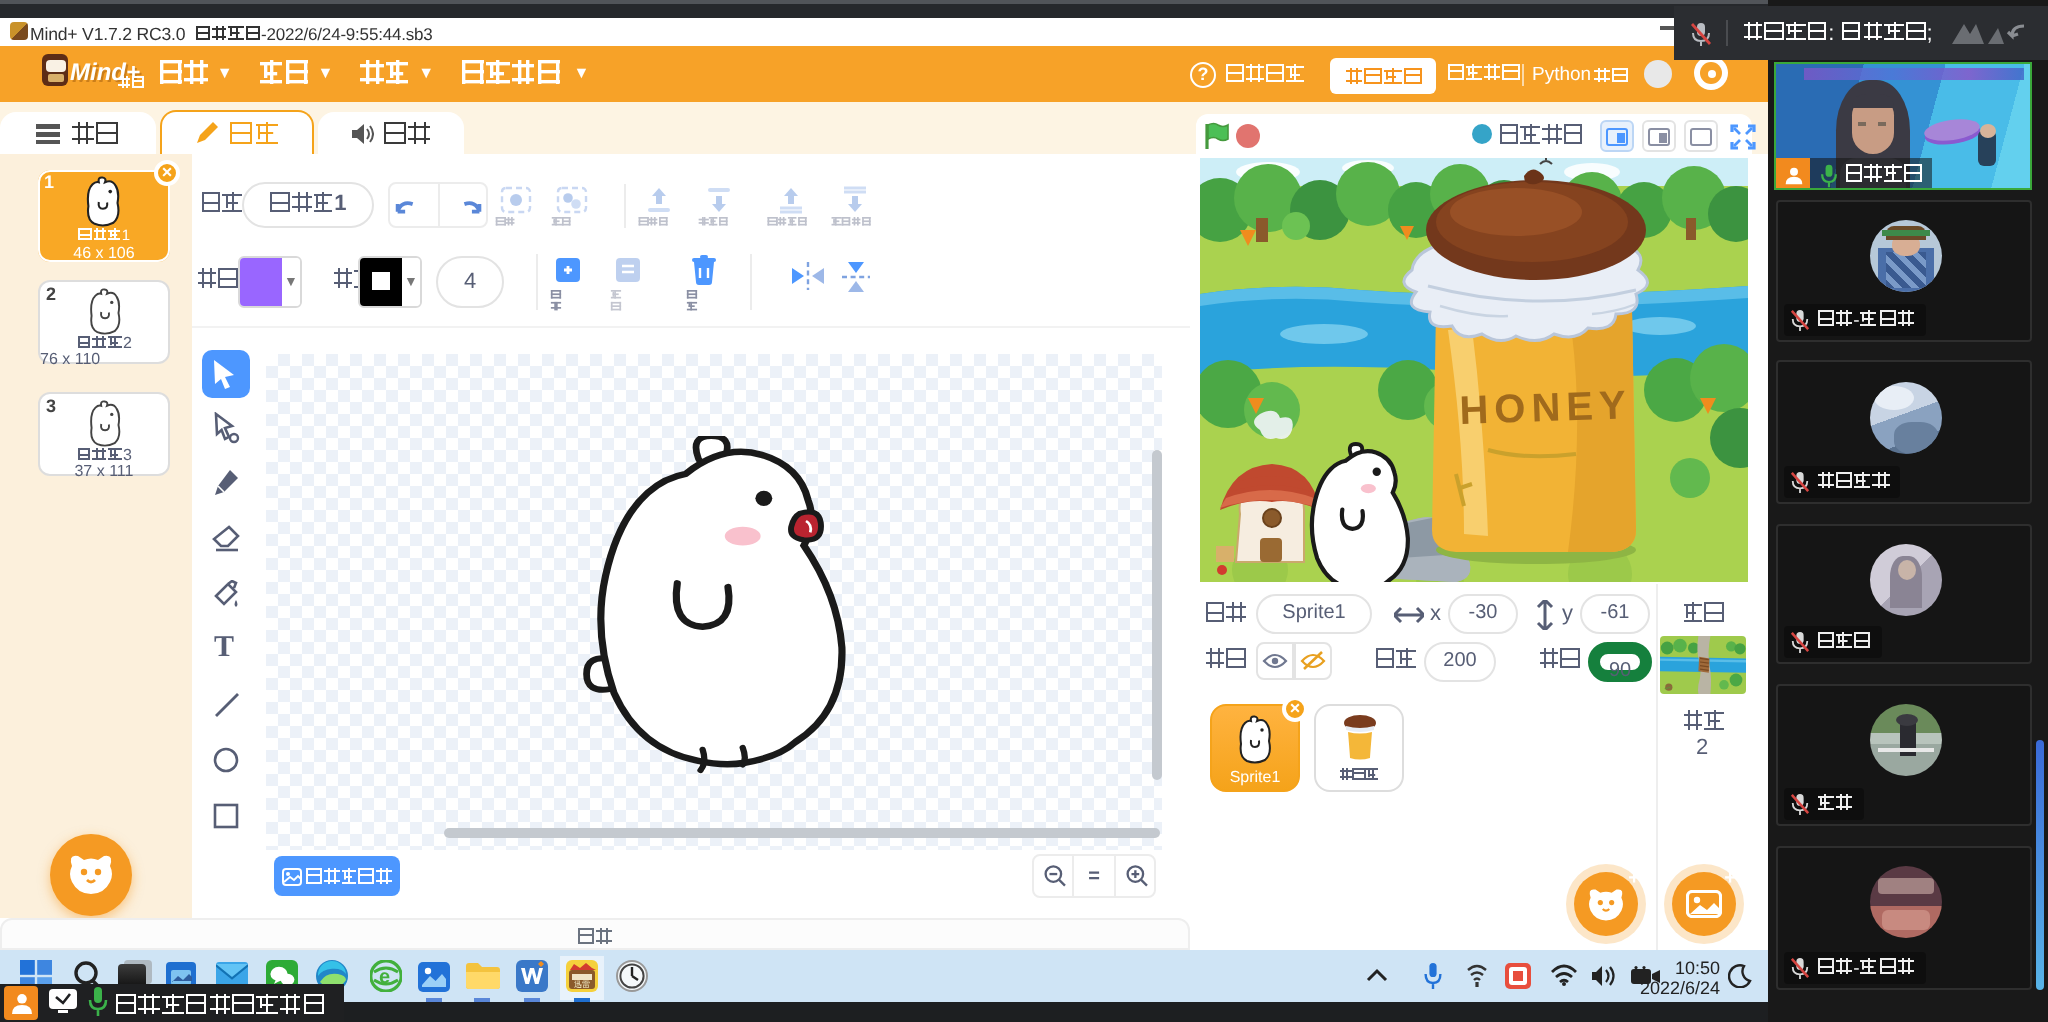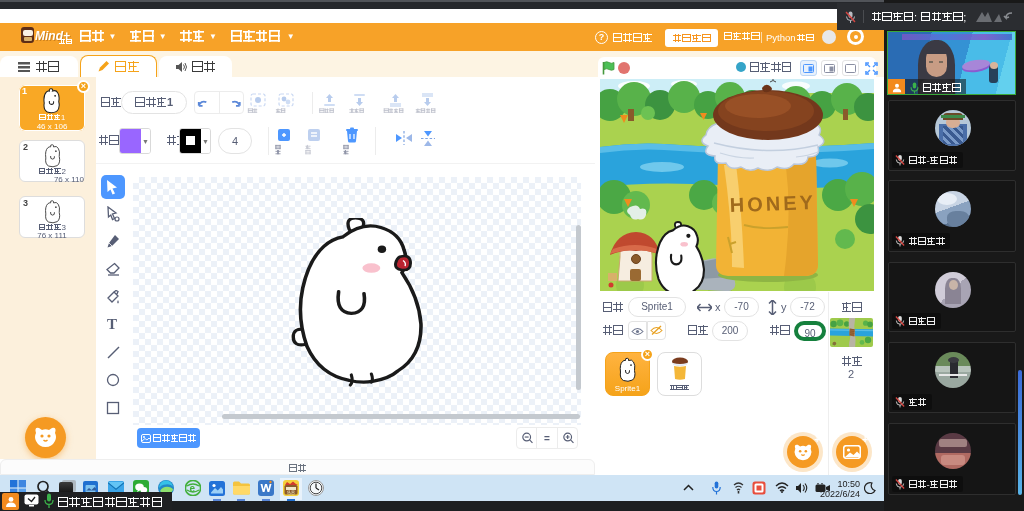--- a/index.html
+++ b/index.html
@@ -15,20 +15,25 @@
 .bold i.k2{background-size:100% 1.7px,100% 1.7px,1.7px 100%,1.7px 100%}
 .bold i.k3{background-size:100% 1.7px,100% 1.7px,1.7px 60%,1.7px 100%,60% 1.7px}
 
 .row{display:flex;align-items:center}
 </style></head>
 <body>
 <div id="scr">
 
 <div class="ab" style="left:0;top:0;width:1024px;height:9px;background:#26282c;border-top:2px solid #515459"></div>
 
+<div class="ab" style="left:0;top:9px;width:884px;height:14px;background:#fff;font-size:8.8px;color:#333">
+ <div class="ab" style="left:5px;top:2px;width:9px;height:9px;background:linear-gradient(135deg,#c9922a 50%,#7a4a1e 50%);border-radius:2px"></div>
+ <div class="ab" style="left:15px;top:2.5px;letter-spacing:-.1px">Mind+ V1.7.2 RC3.0&nbsp;&nbsp;<span style="font-size:8.5px"><i class="k"></i><i class="k2"></i><i class="k3"></i><i class="k"></i>-2022/6/24-9:55:44.sb3</span></div>
+ <div class="ab" style="left:830px;top:4px;width:9px;height:1.5px;background:#555"></div>
+</div>
 
 <div class="ab" style="left:0;top:23px;width:884px;height:28px;background:#f7a228">
 
  <div class="ab" style="left:21px;top:4px;width:13px;height:16px;background:#5d2d16;border-radius:3px">
    <div class="ab" style="left:1.5px;top:3px;width:10px;height:6px;background:#f9f1e4;border-radius:2px"></div>
    <div class="ab" style="left:2.5px;top:10px;width:8px;height:3.5px;background:#d8b06a;border-radius:1px"></div>
  </div>
  <div class="ab" style="left:35px;top:6px;color:#fff;font-size:12px;font-weight:bold;font-style:italic;text-shadow:1px 1px 0 rgba(120,60,0,.35)">Mind+</div>
  <div class="ab" style="left:59px;top:15px;color:#fff;font-size:7px"><i class="k2"></i><i class="k"></i></div>
 
@@ -105,32 +110,32 @@
 </div>
 
 <div class="ab" style="left:19px;top:140px;width:66px;height:42px;background:#fff;border:1px solid #ddd;border-radius:6px">
  <div class="ab" style="left:3px;top:1px;color:#444;font-size:9px;font-weight:bold">2</div>
  <svg class="ab" style="left:23px;top:3px" width="20" height="24" viewBox="0 0 80 100">
         <path d="M30 12 Q28 2 37 3 Q45 4 42 12 Q55 6 62 18 Q70 30 66 52 Q72 78 58 90 Q40 99 22 92 Q6 84 10 58 Q6 28 18 16 Q24 10 30 12Z" fill="#fff" stroke="#444" stroke-width="4"></path>
         <circle cx="52" cy="30" r="3.5" fill="#444"></circle>
         <path d="M30 50 q-2 13 8 13 q10 0 8 -12" stroke="#444" stroke-width="4" fill="none"></path>
       </svg>
  <div class="ab" style="left:0;top:26px;width:100%;text-align:center;color:#575e75;font-size:8px"><i class="k"></i><i class="k2"></i><i class="k3"></i>2</div>
- <div class="ab" style="left:0;top:34px;width:100%;text-align:right;color:#575e75;font-size:8px">76 x 110</div>
+ <div class="ab" style="left:0;top:34px;width:100%;text-align:left;color:#575e75;font-size:8px">76 x 110</div>
 </div>
 
 <div class="ab" style="left:19px;top:196px;width:66px;height:42px;background:#fff;border:1px solid #ddd;border-radius:6px">
  <div class="ab" style="left:3px;top:1px;color:#444;font-size:9px;font-weight:bold">3</div>
  <svg class="ab" style="left:23px;top:3px" width="20" height="24" viewBox="0 0 80 100">
         <path d="M30 12 Q28 2 37 3 Q45 4 42 12 Q55 6 62 18 Q70 30 66 52 Q72 78 58 90 Q40 99 22 92 Q6 84 10 58 Q6 28 18 16 Q24 10 30 12Z" fill="#fff" stroke="#444" stroke-width="4"></path>
         <circle cx="52" cy="30" r="3.5" fill="#444"></circle>
         <path d="M30 50 q-2 13 8 13 q10 0 8 -12" stroke="#444" stroke-width="4" fill="none"></path>
       </svg>
  <div class="ab" style="left:0;top:26px;width:100%;text-align:center;color:#575e75;font-size:8px"><i class="k"></i><i class="k2"></i><i class="k3"></i>3</div>
- <div class="ab" style="left:0;top:34px;width:100%;text-align:center;color:#575e75;font-size:8px">76 x 111</div>
+ <div class="ab" style="left:0;top:34px;width:100%;text-align:center;color:#575e75;font-size:8px">37 x 111</div>
 </div>
 
 <div class="ab" style="left:25px;top:417px;width:41px;height:41px;background:#f59a23;border-radius:50%;box-shadow:0 2px 6px rgba(245,154,35,.5)">
  <svg class="ab" style="left:9px;top:10px" width="23" height="21" viewBox="0 0 23 21">
         <path d="M2 6 Q0 0 5 1 L8 3 Q11.5 1.5 15 3 L18 1 Q23 0 21 6 Q23 10 21 14 Q18 20 11.5 20 Q5 20 2 14 Q0 10 2 6Z" fill="#fff"></path>
         <circle cx="8" cy="9" r="1.6" fill="#f59a23"></circle>
         <circle cx="15" cy="9" r="1.6" fill="#f59a23"></circle>
         <path d="M9.5 13 q2 2 4 0" stroke="#f59a23" stroke-width="1.4" fill="none"></path>
       </svg>
 </div>
@@ -588,44 +593,44 @@
   <path d="M128 158 l4 16 m-2 -9 l6 -2" stroke="#caa12c" stroke-width="2" fill="none"></path>
  </g>
 </svg>
 
 <div class="ab" style="left:602px;top:301px;color:#575e75;font-size:11px"><i class="k"></i><i class="k2"></i></div>
 <div class="ab" style="left:628px;top:297px;width:58px;height:20px;border:1px solid #e3e3e3;border-radius:12px;color:#575e75;font-size:10px;text-align:center;line-height:18px">Sprite1</div>
 <svg class="ab" style="left:697px;top:303px" width="15" height="9" viewBox="0 0 15 9">
       <path d="M0 4.5 H15 M3.5 1 L0 4.5 L3.5 8 M11.5 1 L15 4.5 L11.5 8" stroke="#575e75" stroke-width="1.5" fill="none"></path>
     </svg>
 <div class="ab" style="left:715px;top:301px;color:#575e75;font-size:11px">x</div>
-<div class="ab" style="left:724px;top:297px;width:35px;height:20px;border:1px solid #e3e3e3;border-radius:12px;color:#575e75;font-size:10px;text-align:center;line-height:18px">-70</div>
+<div class="ab" style="left:724px;top:297px;width:35px;height:20px;border:1px solid #e3e3e3;border-radius:12px;color:#575e75;font-size:10px;text-align:center;line-height:18px">-30</div>
 <svg class="ab" style="left:768px;top:300px" width="9" height="15" viewBox="0 0 9 15">
       <path d="M4.5 0 V15 M1 3.5 L4.5 0 L8 3.5 M1 11.5 L4.5 15 L8 11.5" stroke="#575e75" stroke-width="1.5" fill="none"></path>
     </svg>
 <div class="ab" style="left:781px;top:301px;color:#575e75;font-size:11px">y</div>
-<div class="ab" style="left:790px;top:297px;width:35px;height:20px;border:1px solid #e3e3e3;border-radius:12px;color:#575e75;font-size:10px;text-align:center;line-height:18px">-72</div>
+<div class="ab" style="left:790px;top:297px;width:35px;height:20px;border:1px solid #e3e3e3;border-radius:12px;color:#575e75;font-size:10px;text-align:center;line-height:18px">-61</div>
 
 <div class="ab" style="left:602px;top:324px;color:#575e75;font-size:11px"><i class="k2"></i><i class="k"></i></div>
 <div class="ab" style="left:628px;top:321px;width:19px;height:19px;border:1px solid #e3e3e3;border-radius:4px 0 0 4px">
  <svg width="13" height="9" viewBox="0 0 13 9" style="margin:4px 0 0 2px">
         <path d="M1 4.5 Q6.5 -1.5 12 4.5 Q6.5 10.5 1 4.5Z" fill="none" stroke="#707890" stroke-width="1.1"></path>
         <circle cx="6.5" cy="4.5" r="1.6" fill="#707890"></circle>
       </svg>
 </div>
 <div class="ab" style="left:647px;top:321px;width:19px;height:19px;border:1px solid #e3e3e3;border-radius:0 4px 4px 0">
  <svg width="13" height="11" viewBox="0 0 13 11" style="margin:3px 0 0 2px">
         <path d="M1 5.5 Q6.5 -0.5 12 5.5 Q6.5 11.5 1 5.5Z" fill="none" stroke="#e8a020" stroke-width="1.1"></path>
         <path d="M2 9.5 L11 1" stroke="#e8a020" stroke-width="1.3"></path>
       </svg>
 </div>
 <div class="ab" style="left:687px;top:324px;color:#575e75;font-size:11px"><i class="k"></i><i class="k3"></i></div>
 <div class="ab" style="left:712px;top:321px;width:36px;height:20px;border:1px solid #e3e3e3;border-radius:12px;color:#575e75;font-size:10px;text-align:center;line-height:18px">200</div>
 <div class="ab" style="left:769px;top:324px;color:#575e75;font-size:11px"><i class="k2"></i><i class="k"></i></div>
-<div class="ab" style="left:794px;top:321px;width:32px;height:20px;border:4px solid #15803d;border-radius:12px;color:#575e75;font-size:10px;text-align:center;line-height:18px">90</div>
+<div class="ab" style="left:794px;top:321px;width:32px;height:20px;border:6px solid #15803d;border-radius:12px;color:#575e75;font-size:10px;text-align:center;line-height:18px">90</div>
 
 <div class="ab" style="left:605px;top:352px;width:45px;height:44px;background:linear-gradient(#ffb340,#f5a31a);border-radius:8px;border:1px solid #f5a31a">
  <svg class="ab" style="left:12px;top:4px" width="20" height="26" viewBox="0 0 80 100">
         <path d="M30 12 Q28 2 37 3 Q45 4 42 12 Q55 6 62 18 Q70 30 66 52 Q72 78 58 90 Q40 99 22 92 Q6 84 10 58 Q6 28 18 16 Q24 10 30 12Z" fill="#fff" stroke="#222" stroke-width="4"></path>
         <circle cx="52" cy="30" r="3.5" fill="#222"></circle>
         <path d="M30 50 q-2 14 8 14 q10 0 8 -13" stroke="#222" stroke-width="4" fill="none"></path>
       </svg>
  <div class="ab" style="left:0;top:31px;width:100%;text-align:center;color:#fff;font-size:8px">Sprite1</div>
  <div class="ab" style="right:-5px;top:-5px;width:13px;height:13px;background:#f5a31a;border:2px solid #fff;border-radius:50%;color:#fff;font-size:9px;line-height:9px;text-align:center;font-weight:bold">×</div>
 </div>

